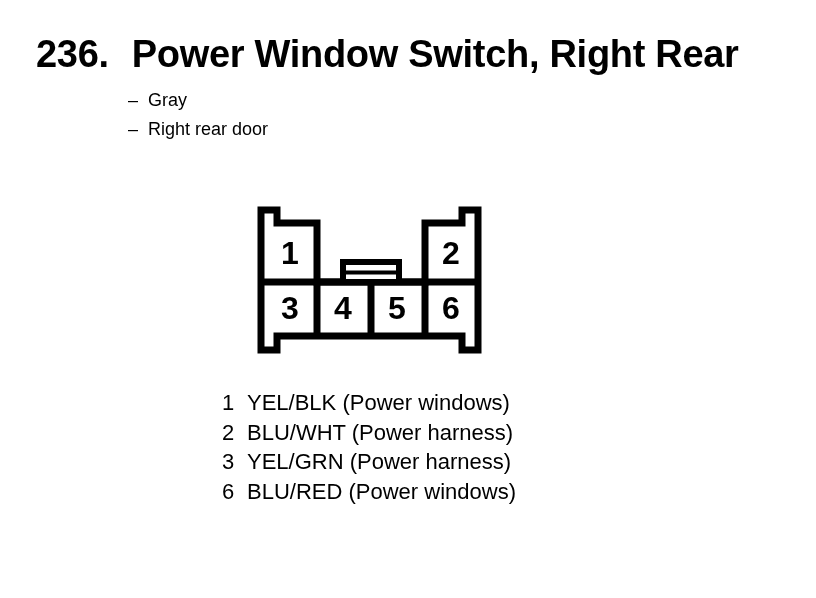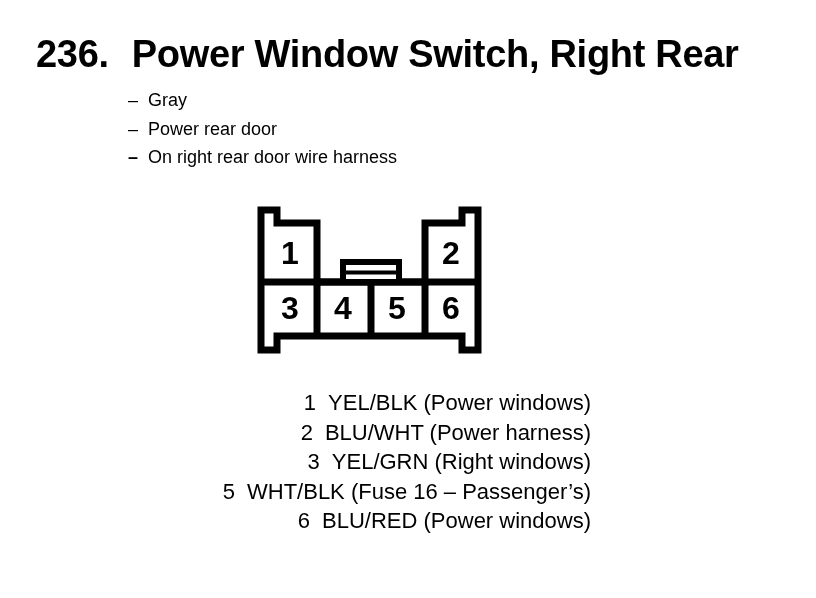--- a/index.html
+++ b/index.html
@@ -41,42 +41,39 @@
   .connector text {
     font-family: "Liberation Sans", sans-serif;
     font-weight: bold; font-size: 32px;
     fill: #000000; text-anchor: middle;
   }
   
   .pin-list {
     position: absolute; left: 222px; top: 376px;
     font-size: 22px; line-height: 29.6px;
   }
-  .pin-row { white-space: nowrap; text-align: right; }
+  .pin-row { white-space: nowrap; }
   .pin-num { display: inline-block; width: 13px; }
   .pin-desc { margin-left: 12px; }
 </style>
 </head>
 <body>
 
 <div class="page">
 
   <div class="title-row">
     <span>236.</span><span class="title-text">Power Window Switch, Right Rear</span>
   </div>
 
   <div class="bullets">
     <div class="bullet-row">
       <span class="bullet-dash">–</span><span>Gray</span>
     </div>
     <div class="bullet-row">
-      <span class="bullet-dash">–</span><span>Power rear door</span>
-    </div>
-    <div class="bullet-row bold-dash">
-      <span class="bullet-dash">–</span><span>On right rear door wire harness</span>
+      <span class="bullet-dash">–</span><span>Right rear door</span>
     </div>
   </div>
 
   <svg class="connector" viewBox="248 186 250 162">
 
     <path class="stroke fillwhite" d="M 261 198 H 277 V 211 H 317 V 270 H 425 V 211 H 462 V 198 H 478 V 338 H 462 V 324 H 277 V 338 H 261 Z"></path>
 
     <line class="stroke" x1="261" y1="270" x2="478" y2="270"></line>
 
     <line class="stroke" x1="317" y1="270" x2="317" y2="324"></line>
@@ -95,23 +92,20 @@
   </svg>
 
   <div class="pin-list">
     <div class="pin-row">
       <span class="pin-num">1</span><span class="pin-desc">YEL/BLK (Power windows)</span>
     </div>
     <div class="pin-row">
       <span class="pin-num">2</span><span class="pin-desc">BLU/WHT (Power harness)</span>
     </div>
     <div class="pin-row">
-      <span class="pin-num">3</span><span class="pin-desc">YEL/GRN (Right windows)</span>
-    </div>
-    <div class="pin-row">
-      <span class="pin-num">5</span><span class="pin-desc">WHT/BLK (Fuse 16 – Passenger’s)</span>
+      <span class="pin-num">3</span><span class="pin-desc">YEL/GRN (Power harness)</span>
     </div>
     <div class="pin-row">
       <span class="pin-num">6</span><span class="pin-desc">BLU/RED (Power windows)</span>
     </div>
   </div>
 
 </div>
 
 </body></html>

